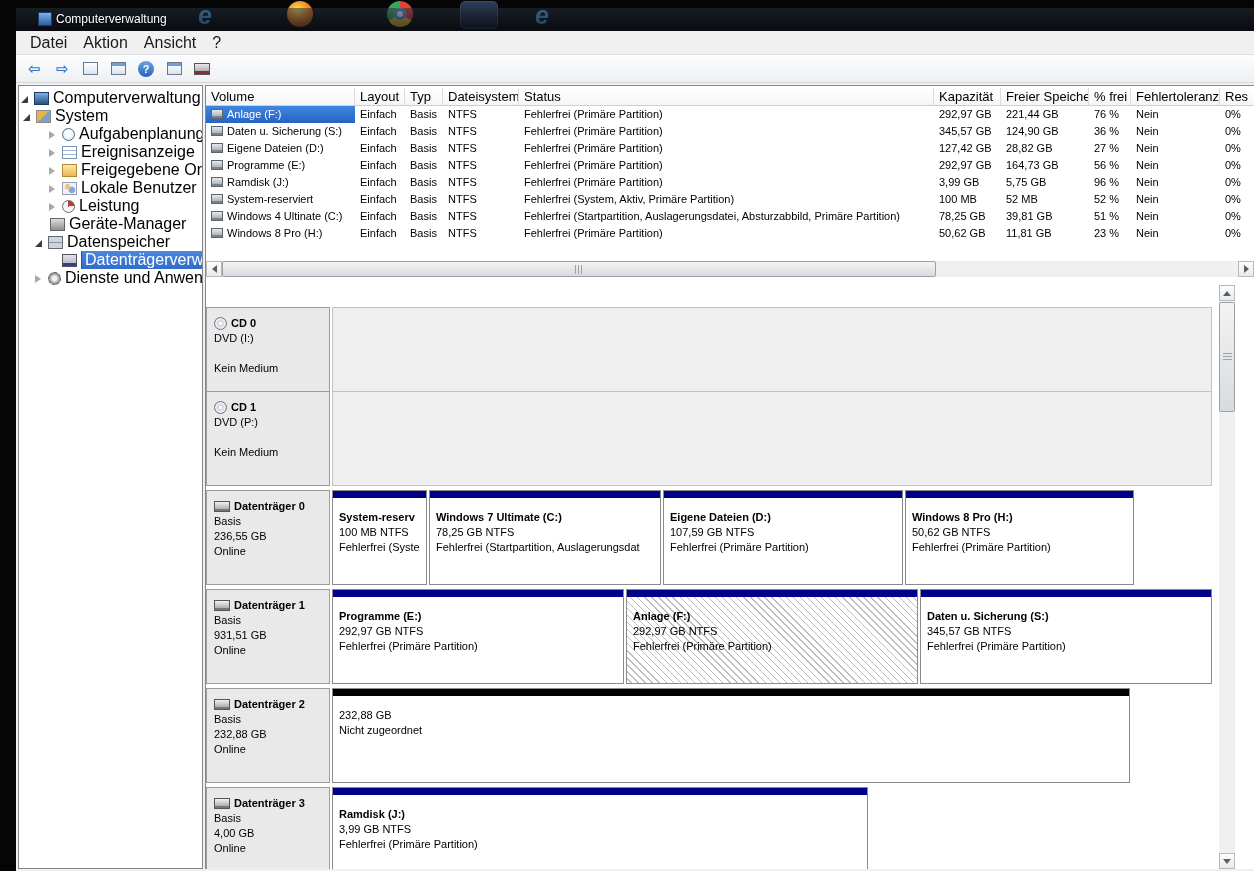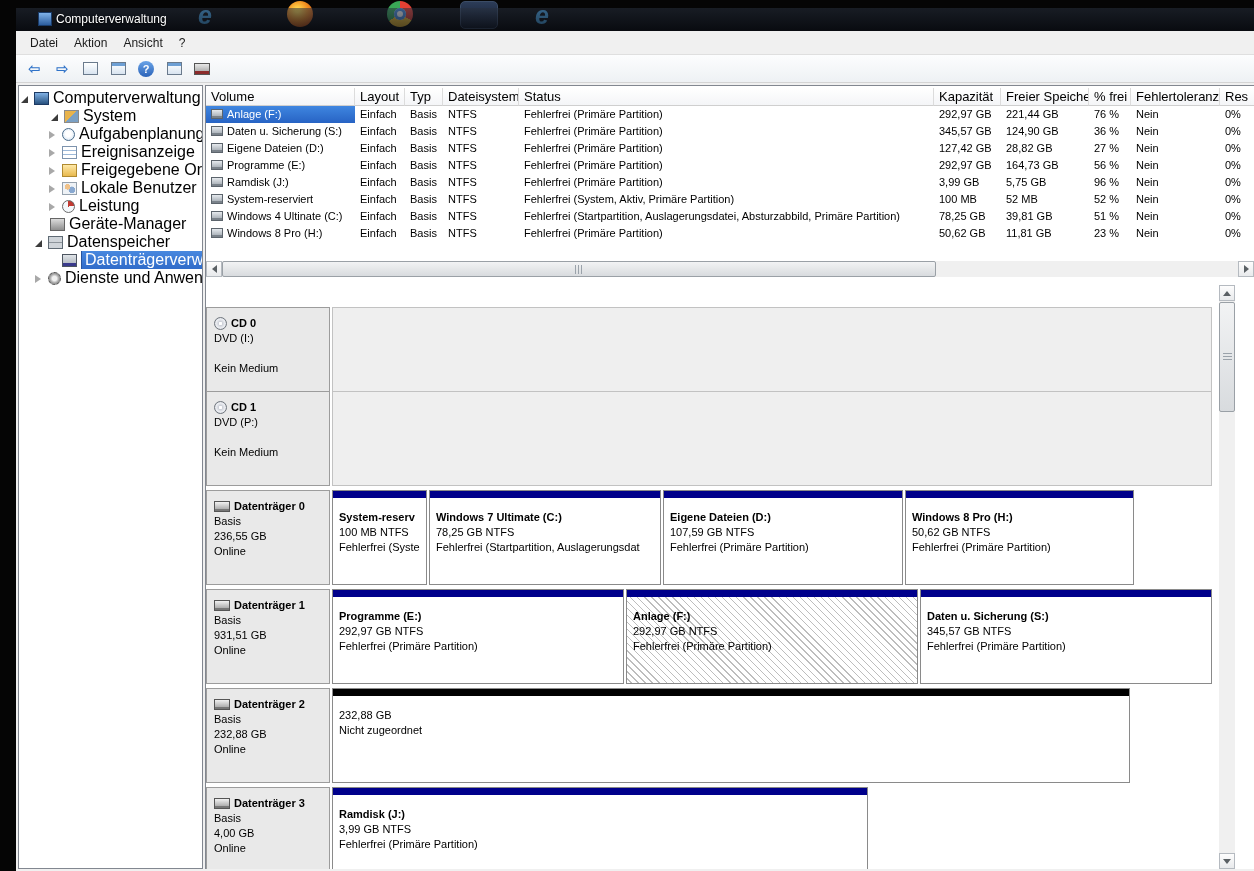--- a/index.html
+++ b/index.html
@@ -14,21 +14,21 @@
   .ff{background:radial-gradient(circle at 40% 35%,#ffd24a 10%,#f08c1e 45%,#c2440c 90%);border-radius:50%;width:26px;height:26px}
   .cr{background:conic-gradient(#e44034 0 33%,#f7c22c 33% 66%,#3aa757 66% 100%);border-radius:50%;width:26px;height:26px;position:relative}
   .cr::after{content:"";position:absolute;left:7px;top:7px;width:12px;height:12px;border-radius:50%;background:#fff;box-shadow:inset 0 0 0 3px #4a90e2}
   .dk{background:linear-gradient(#2c3c58,#101826);border:1px solid #3b4c66}
 
   
   .titlebar{left:16px;top:8px;right:0;height:23px;background:linear-gradient(rgba(40,48,62,.55),rgba(10,13,20,.72));z-index:5}
   .title-text{position:absolute;left:40px;top:4px;color:#fff;font-size:12px;text-shadow:0 1px 2px #000}
   .title-icon{position:absolute;left:22px;top:4px;width:14px;height:14px;background:linear-gradient(#7fb2e8,#2c5d9e);border:1px solid #1a3c6a}
   .menubar{left:16px;top:31px;right:0;height:24px;background:#f0f0f0;border-bottom:1px solid #dfdfdf;display:flex;align-items:center;padding-left:6px;z-index:4}
-  .menu-item{padding:3px 8px;font-size:12px;color:#1a1a1a;cursor:default}
+  .menu-item{padding:3px 8px;font-size:16px;color:#1a1a1a;cursor:default}
   .toolbar{left:16px;top:55px;right:0;height:28px;background:linear-gradient(#fcfdfe,#eef1f4);border-bottom:1px solid #d4d4d4;display:flex;align-items:center;gap:8px;padding-left:8px;z-index:4}
   .tb-icon{width:20px;height:20px;display:flex;align-items:center;justify-content:center;font-size:15px}
   .tb-arrow{color:#2f72c8;font-weight:bold}
   .tb-sq{width:15px;height:13px;border:1px solid #6a7a8c;background:linear-gradient(#fff,#d8e4f0)}
   .tb-sq.hdr{box-shadow:inset 0 3px 0 #6d9fd4}
   .tb-help{width:16px;height:16px;border-radius:50%;background:linear-gradient(#6aa4e8,#2a62b8);color:#fff;font-size:11px;font-weight:bold;display:flex;align-items:center;justify-content:center}
   .tb-disk{width:16px;height:12px;background:linear-gradient(#e8e8e8,#9a9a9a);border:1px solid #555;box-shadow:inset 0 -3px 0 #8c2c2c}
   .content-bg{left:16px;top:83px;right:0;bottom:0;background:#f0f0f0;z-index:1}
 
   
@@ -140,21 +140,21 @@
   </div>
 
   <div class="abs content-bg"></div>
 
   <div class="abs tree-panel">
     <div class="titem" style="padding-left:2px">
       <span class="exp exp-open"></span>
       <span class="ticon i-computer"></span>
       <span class="tlabel">Computerverwaltung (Lokal)</span>
     </div>
-    <div class="titem" style="padding-left:32px">
+    <div class="titem" style="padding-left:4px">
       <span class="exp exp-open"></span>
       <span class="ticon i-system"></span>
       <span class="tlabel">System</span>
     </div>
     <div class="titem" style="padding-left:30px">
       <span class="exp exp-closed"></span>
       <span class="ticon i-task"></span>
       <span class="tlabel">Aufgabenplanung</span>
     </div>
     <div class="titem" style="padding-left:30px">

